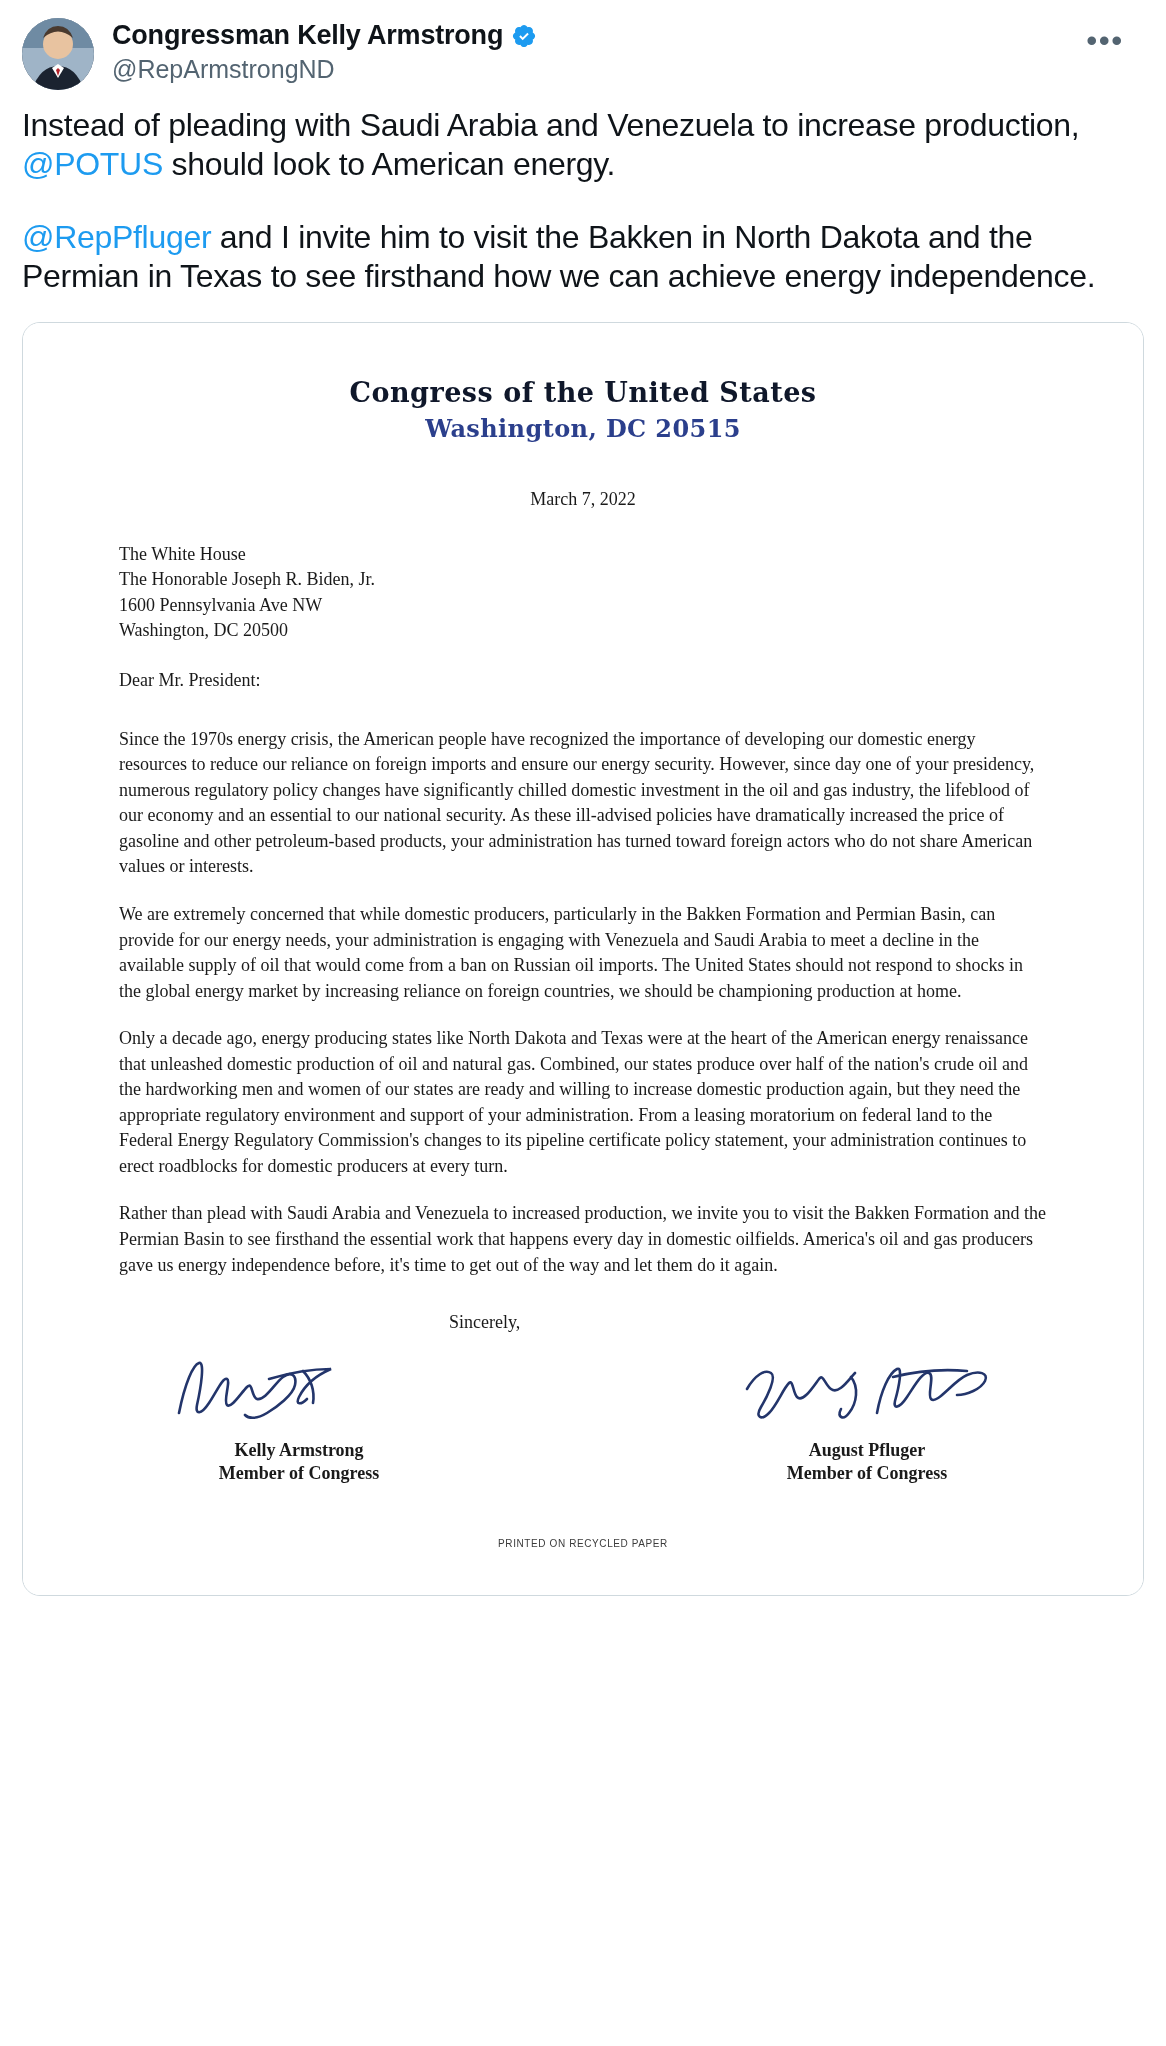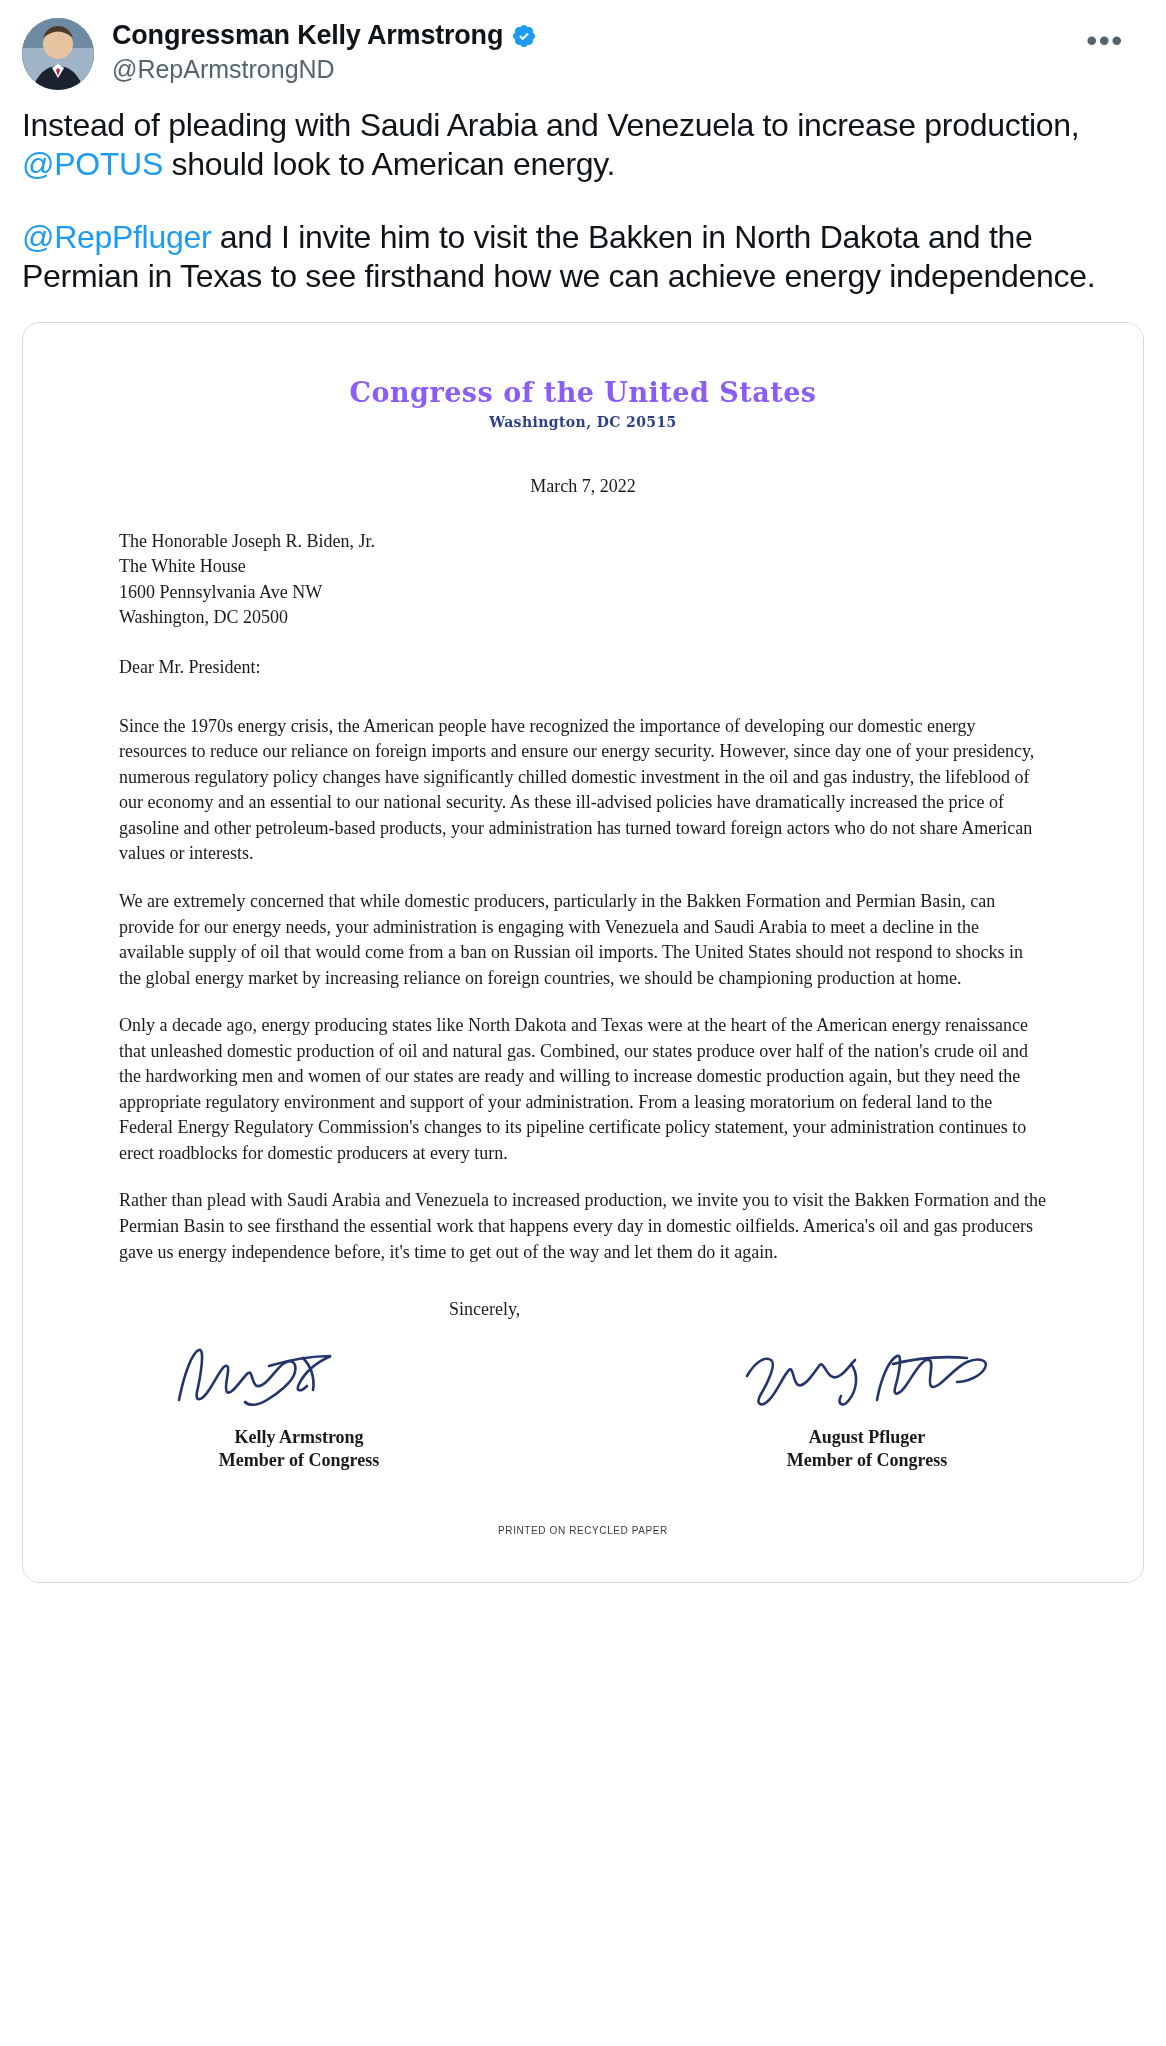--- a/index.html
+++ b/index.html
@@ -98,28 +98,28 @@
     color: #1a1a1a;
   }
   .letterhead {
     text-align: center;
     margin-bottom: 46px;
   }
   .letterhead .congress {
     font-family: "DejaVu Serif", serif;
     font-weight: bold;
     font-size: 27px;
-    color: #8b5cf6;
+    color: #0f172a;
     letter-spacing: 0.5px;
     line-height: 1.2;
   }
   .letterhead .washington {
     font-family: "DejaVu Serif", serif;
     font-weight: bold;
-    font-size: 14px;
+    font-size: 24px;
     color: #2b3f8c;
     letter-spacing: 0.4px;
     margin-top: 4px;
   }
   .letter-date {
     text-align: center;
     font-size: 18px;
     margin-bottom: 32px;
   }
   .addr {
@@ -209,22 +209,22 @@
     <div class="letter-sheet">
 
       <div class="letterhead">
         <div class="congress">Congress of the United States</div>
         <div class="washington">Washington, DC 20515</div>
       </div>
 
       <div class="letter-date">March 7, 2022</div>
 
       <div class="addr">
+        <div>The White House</div>
         <div>The Honorable Joseph R. Biden, Jr.</div>
-        <div>The White House</div>
         <div>1600 Pennsylvania Ave NW</div>
         <div>Washington, DC 20500</div>
       </div>
 
       <div class="salutation">Dear Mr. President:</div>
 
       <div class="para">Since the 1970s energy crisis, the American people have recognized the importance of developing our domestic energy resources to reduce our reliance on foreign imports and ensure our energy security. However, since day one of your presidency, numerous regulatory policy changes have significantly chilled domestic investment in the oil and gas industry, the lifeblood of our economy and an essential to our national security. As these ill-advised policies have dramatically increased the price of gasoline and other petroleum-based products, your administration has turned toward foreign actors who do not share American values or interests.</div>
       <div class="para">We are extremely concerned that while domestic producers, particularly in the Bakken Formation and Permian Basin, can provide for our energy needs, your administration is engaging with Venezuela and Saudi Arabia to meet a decline in the available supply of oil that would come from a ban on Russian oil imports. The United States should not respond to shocks in the global energy market by increasing reliance on foreign countries, we should be championing production at home.</div>
       <div class="para">Only a decade ago, energy producing states like North Dakota and Texas were at the heart of the American energy renaissance that unleashed domestic production of oil and natural gas. Combined, our states produce over half of the nation's crude oil and the hardworking men and women of our states are ready and willing to increase domestic production again, but they need the appropriate regulatory environment and support of your administration. From a leasing moratorium on federal land to the Federal Energy Regulatory Commission's changes to its pipeline certificate policy statement, your administration continues to erect roadblocks for domestic producers at every turn.</div>
       <div class="para">Rather than plead with Saudi Arabia and Venezuela to increased production, we invite you to visit the Bakken Formation and the Permian Basin to see firsthand the essential work that happens every day in domestic oilfields. America's oil and gas producers gave us energy independence before, it's time to get out of the way and let them do it again.</div>

